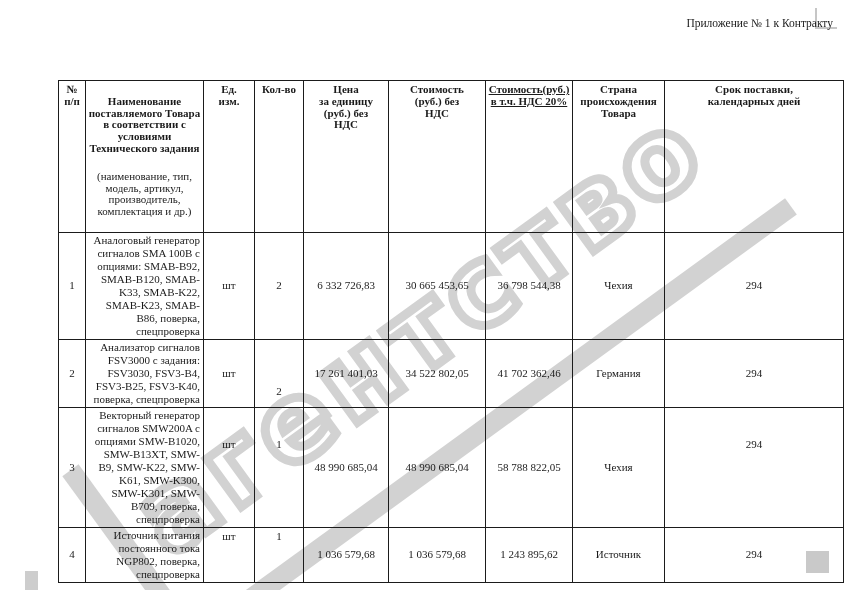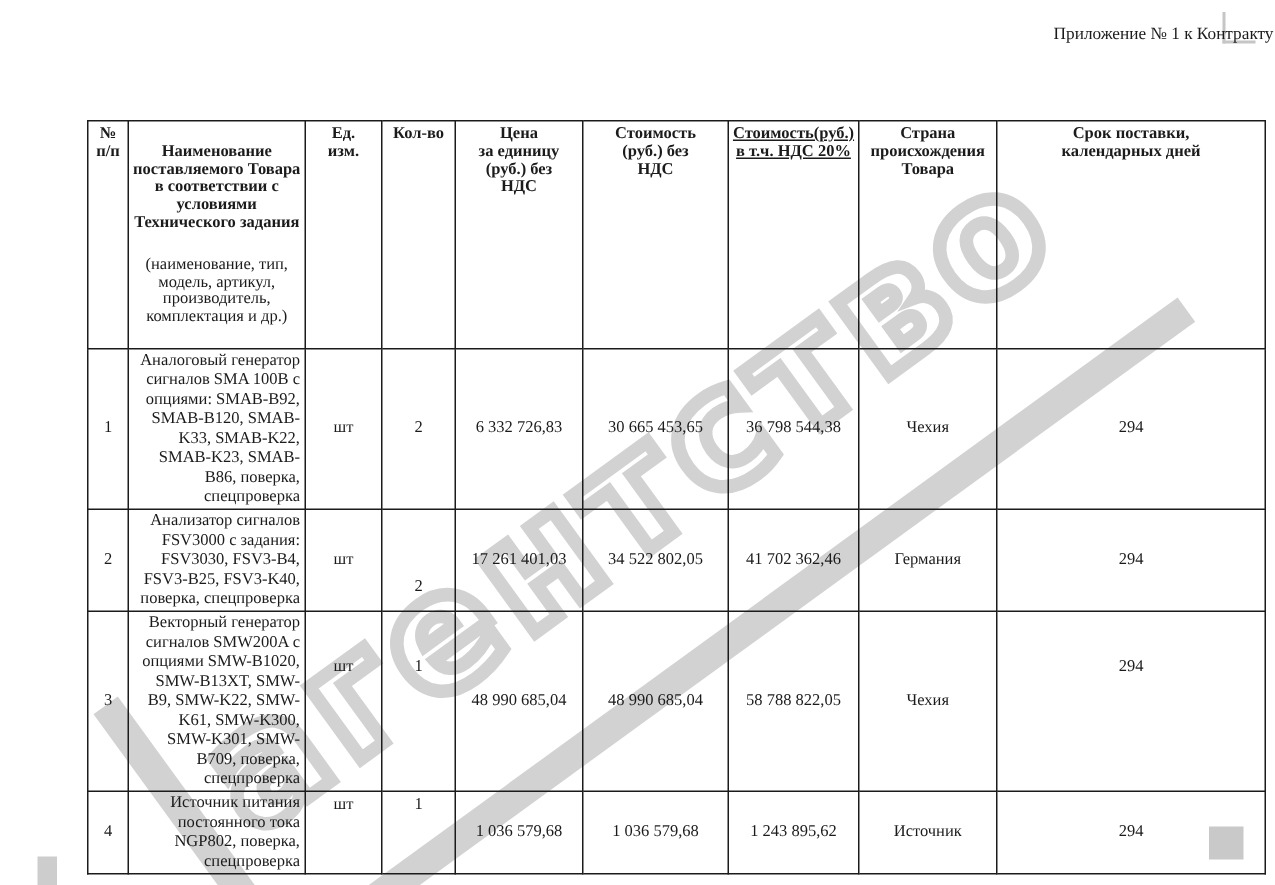--- a/index.html
+++ b/index.html
@@ -2,21 +2,21 @@
 <html lang="ru" style="--wm: #d2d2d2;"><head>
 <meta charset="utf-8">
 <style>
   html,body{margin:0;padding:0;background:#ffffff;}
   .page{
     position:relative;width:850px;height:590px;overflow:hidden;background:#fff;
     color:#1b1b1b;font-family:"Liberation Serif","DejaVu Serif",serif;
   }
   
   .appendix{
-    position:absolute;top:16px;right:1px;z-index:2;
+    position:absolute;top:16px;right:17px;z-index:2;
     text-align:right;font-size:11.5px;line-height:1.32;
   }
   .doc-title{
     position:absolute;top:42px;left:58px;width:785px;z-index:2;
     text-align:center;font-weight:bold;font-size:13px;letter-spacing:.4px;
   }
   
   table.spec{
     position:absolute;top:80px;left:58px;width:785px;z-index:2;
     border-collapse:collapse;table-layout:fixed;background:transparent;

